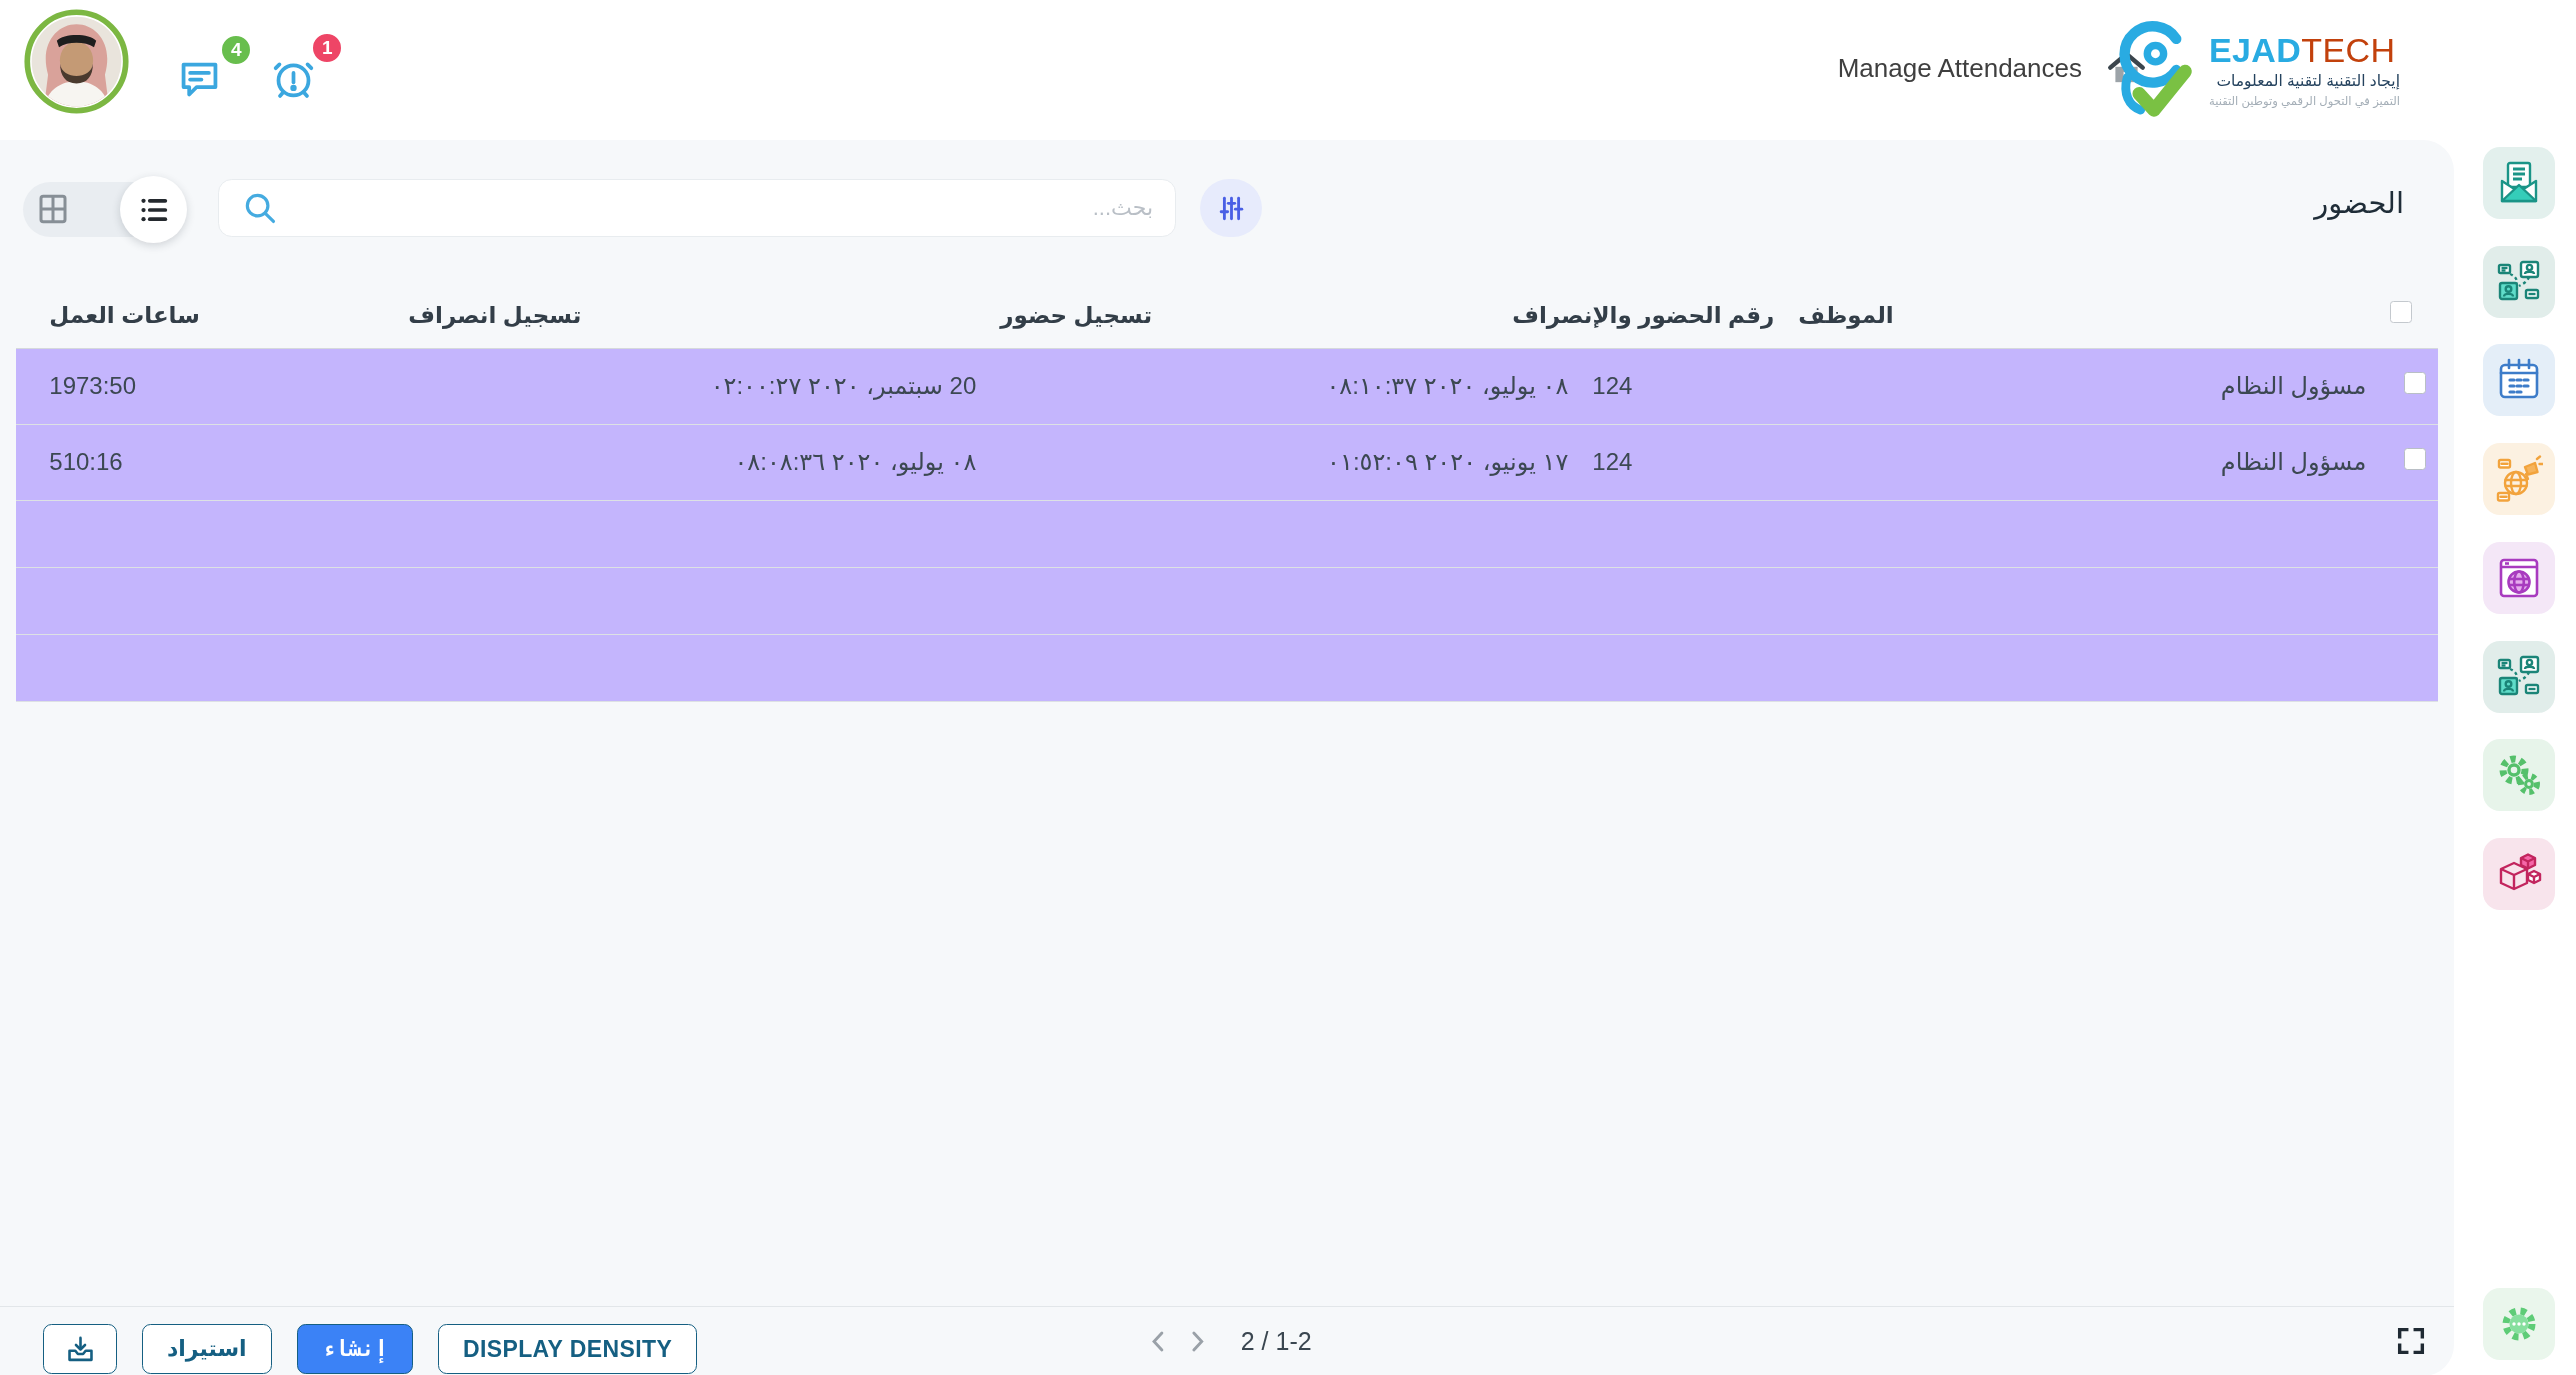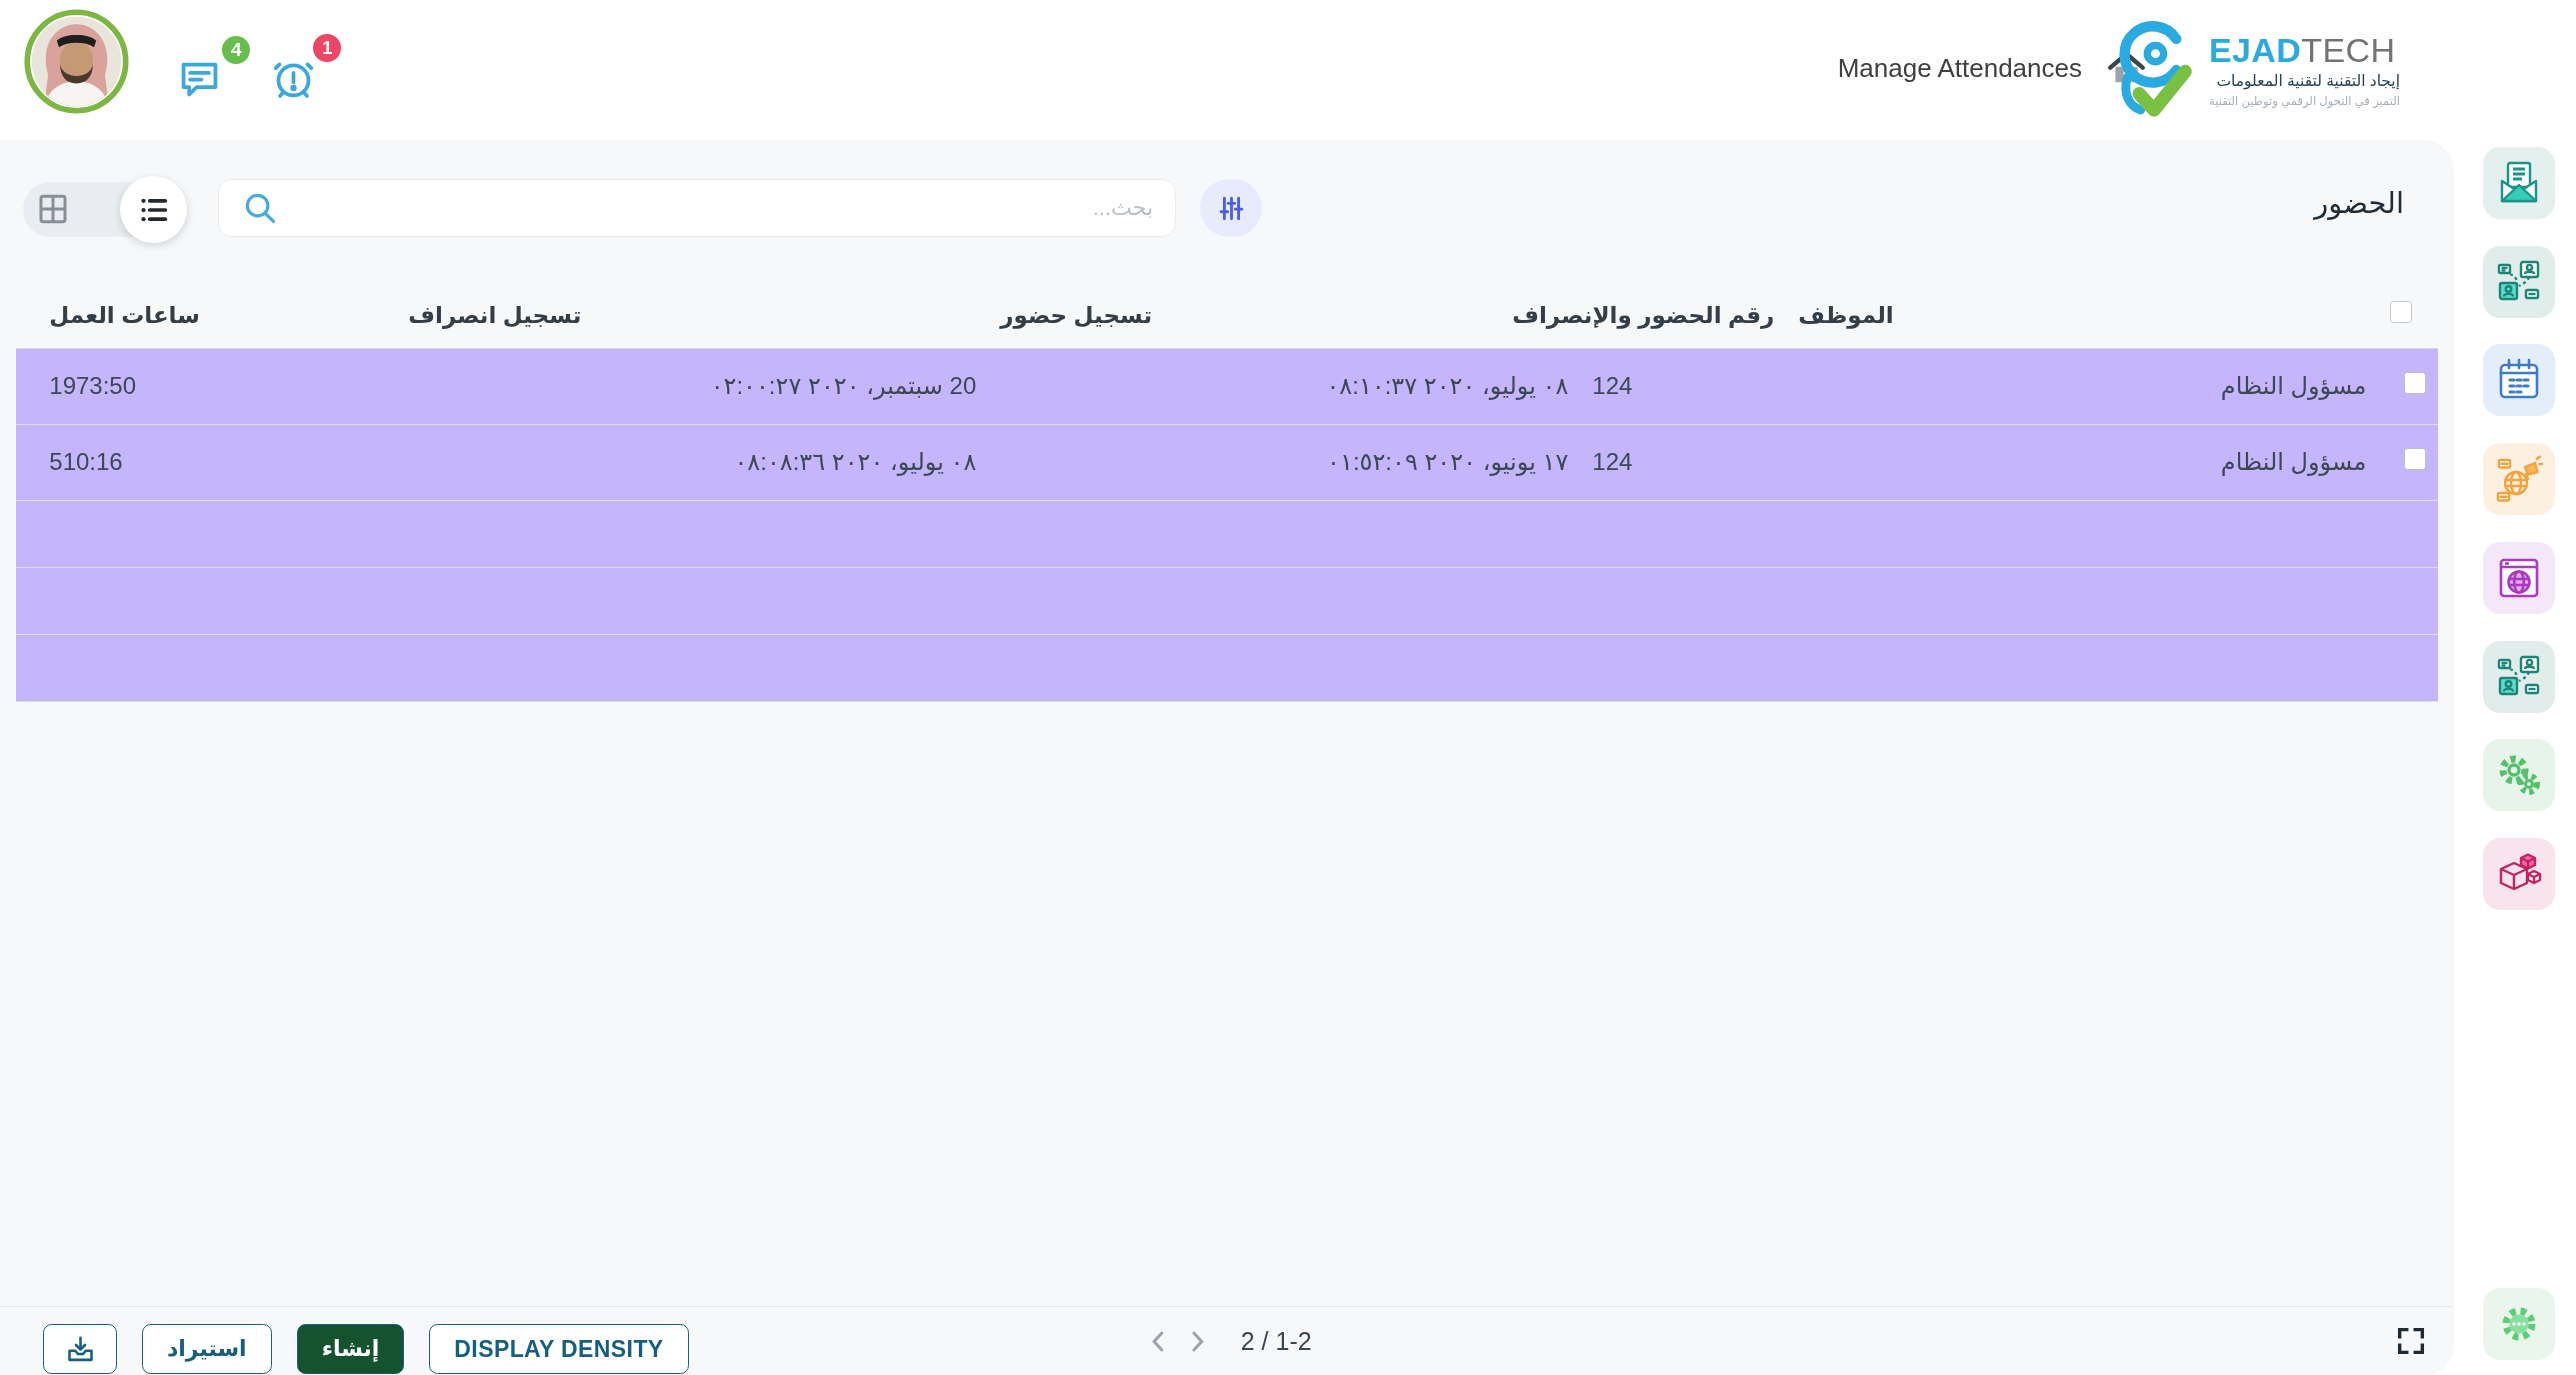--- a/index.html
+++ b/index.html
@@ -21,21 +21,21 @@
   .chat-btn  { left:177px; top:36px; width:70px; height:69px; }
   .alarm-btn { left:271px; top:34px; width:67px; height:70px; }
   .badge-green { background:#68BE4D; }
   .badge-pink  { background:#EE4566; }
   .manage-label { position:absolute; right:494px; top:53px; font-size:26px; font-weight:500; color:#3F3F3F; cursor:pointer; white-space:nowrap; }
   .home-btn { position:absolute; right:429px; top:48px; width:41px; height:41px; cursor:pointer; }
   .logo { position:absolute; right:176px; top:10.3px; height:120px; display:flex; align-items:center; gap:12px; cursor:pointer; }
   .logo-mark { width:89px; height:110px; }
   .logo-brand { font-size:34px; font-weight:bold; letter-spacing:0.4px; line-height:1; }
   .logo-brand .b1 { color:#29ABE2; }
-  .logo-brand .b2 { color:#737373; font-weight:500; }
+  .logo-brand .b2 { color:#c2410c; font-weight:500; }
   .logo-tagline  { font-size:15.5px; font-weight:normal; color:#24425E; margin-top:5.2px; direction:rtl; }
   .logo-subtitle { font-size:11.6px; color:#A4AEB7; margin-top:4.3px; direction:rtl; }
   .hamburger { position:absolute; right:32px; top:38px; width:50px; height:52px; cursor:pointer; }
   .hamburger i { position:absolute; right:0; height:6.4px; background:#2B2B2B; border-radius:0.9px; display:block; }
   .hamburger i:nth-child(1) { top:1.7px;  width:29px; }
   .hamburger i:nth-child(2) { top:22px; width:50px; }
   .hamburger i:nth-child(3) { top:43px; width:41px; }
 
   
   .card { position:absolute; left:0; top:140px; width:2454px; height:1236px;
@@ -69,21 +69,21 @@
   .cb { display:inline-block; width:22px; height:22px; background:#fff; border:1.7px solid #B9BFC5; border-radius:3.4px; cursor:pointer; }
   th .cb { border-color:#C4C9CE; }
 
   
   .footer { position:absolute; left:0; bottom:0; width:100%; height:70px; border-top:1.7px solid #E2E6E9; }
   .actions { position:absolute; left:43px; top:8.6px; height:67px; display:flex; gap:25px; align-items:center; }
   .btn { height:50px; border:1.7px solid #155F82; border-radius:8.6px; background:#fff; color:#155F82;
          font-family:inherit; font-size:22px; font-weight:bold; padding:0 24px; cursor:pointer;
          display:flex; align-items:center; justify-content:center; }
   .btn-export { width:74px; padding:0; }
-  .btn-create { background:#14532d; color:#fff; }
+  .btn-create { background:#3b82f6; color:#fff;font-family:Liberation Mono, monospace; }
   .btn-density { font-size:23px; font-weight:600; letter-spacing:0.4px; }
   .pager { position:absolute; left:50%; transform:translateX(-50%); top:0; height:100%;
            display:flex; align-items:center; gap:5.2px; }
   .pg-chev { width:33px; height:33px; cursor:pointer; display:flex; align-items:center; justify-content:center; }
   .pg-text { margin-left:22px; font-size:25px; color:#3A4650; direction:ltr; }
   .fullscreen-btn { position:absolute; right:26px; top:17px; width:34px; height:34px; cursor:pointer; }
 
   
   .rail { position:absolute; right:0; top:0; width:122px; height:1376px; background:#fff; }
   .tile { position:absolute; left:29px; width:72px; height:72px; border-radius:17px;

